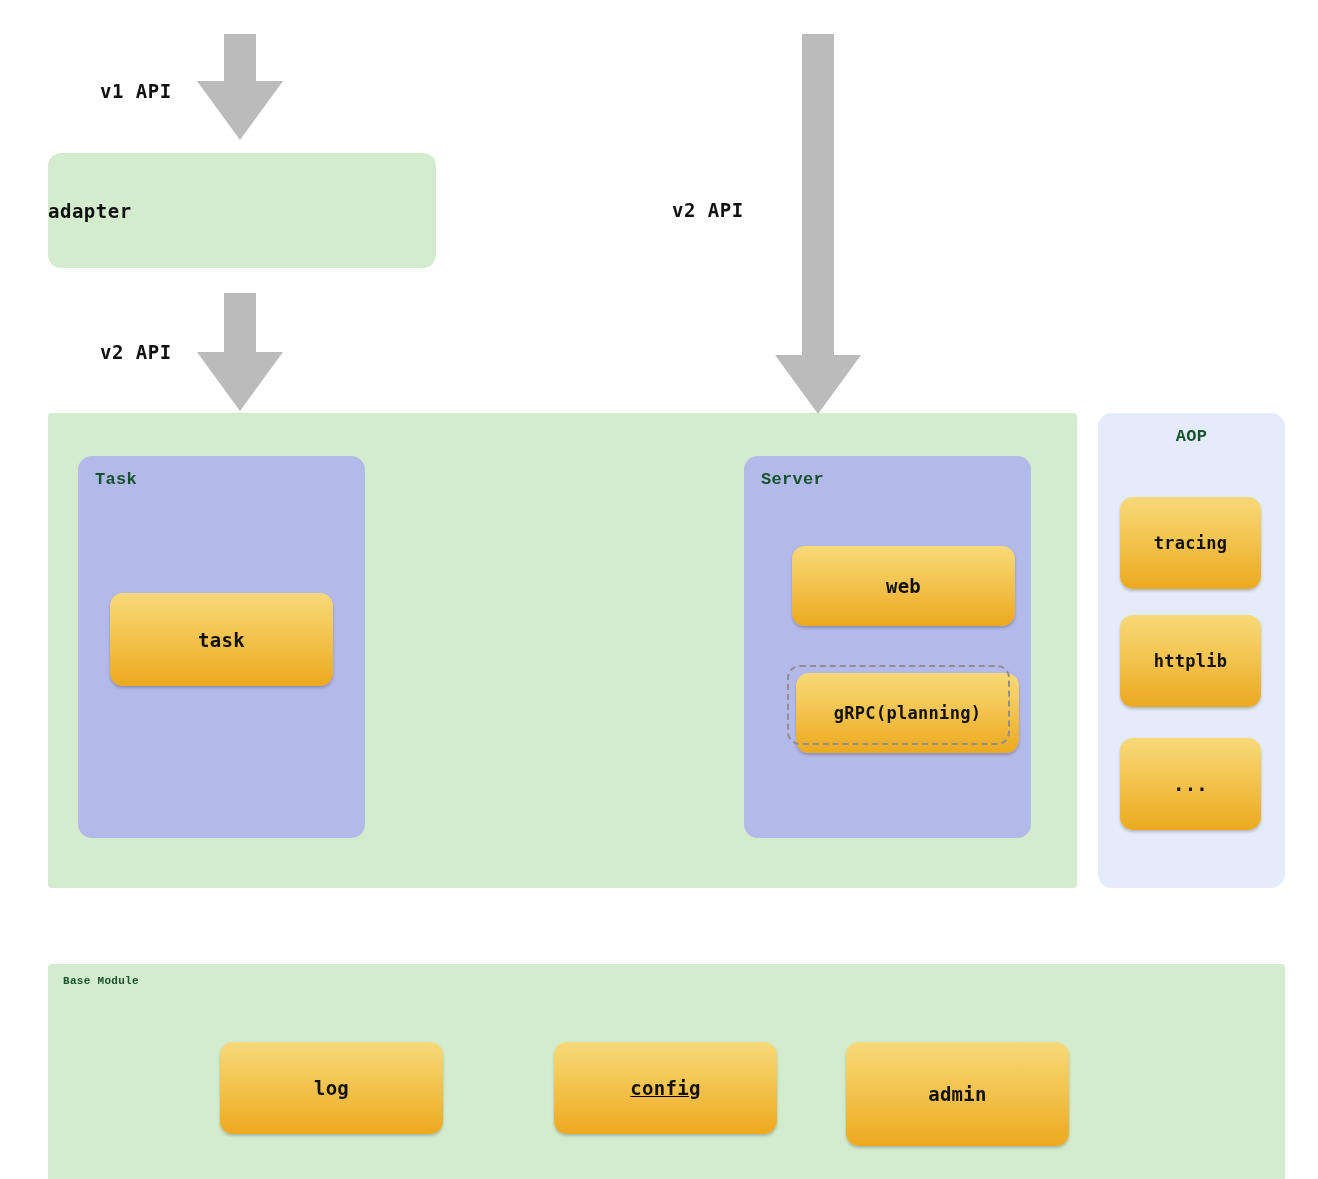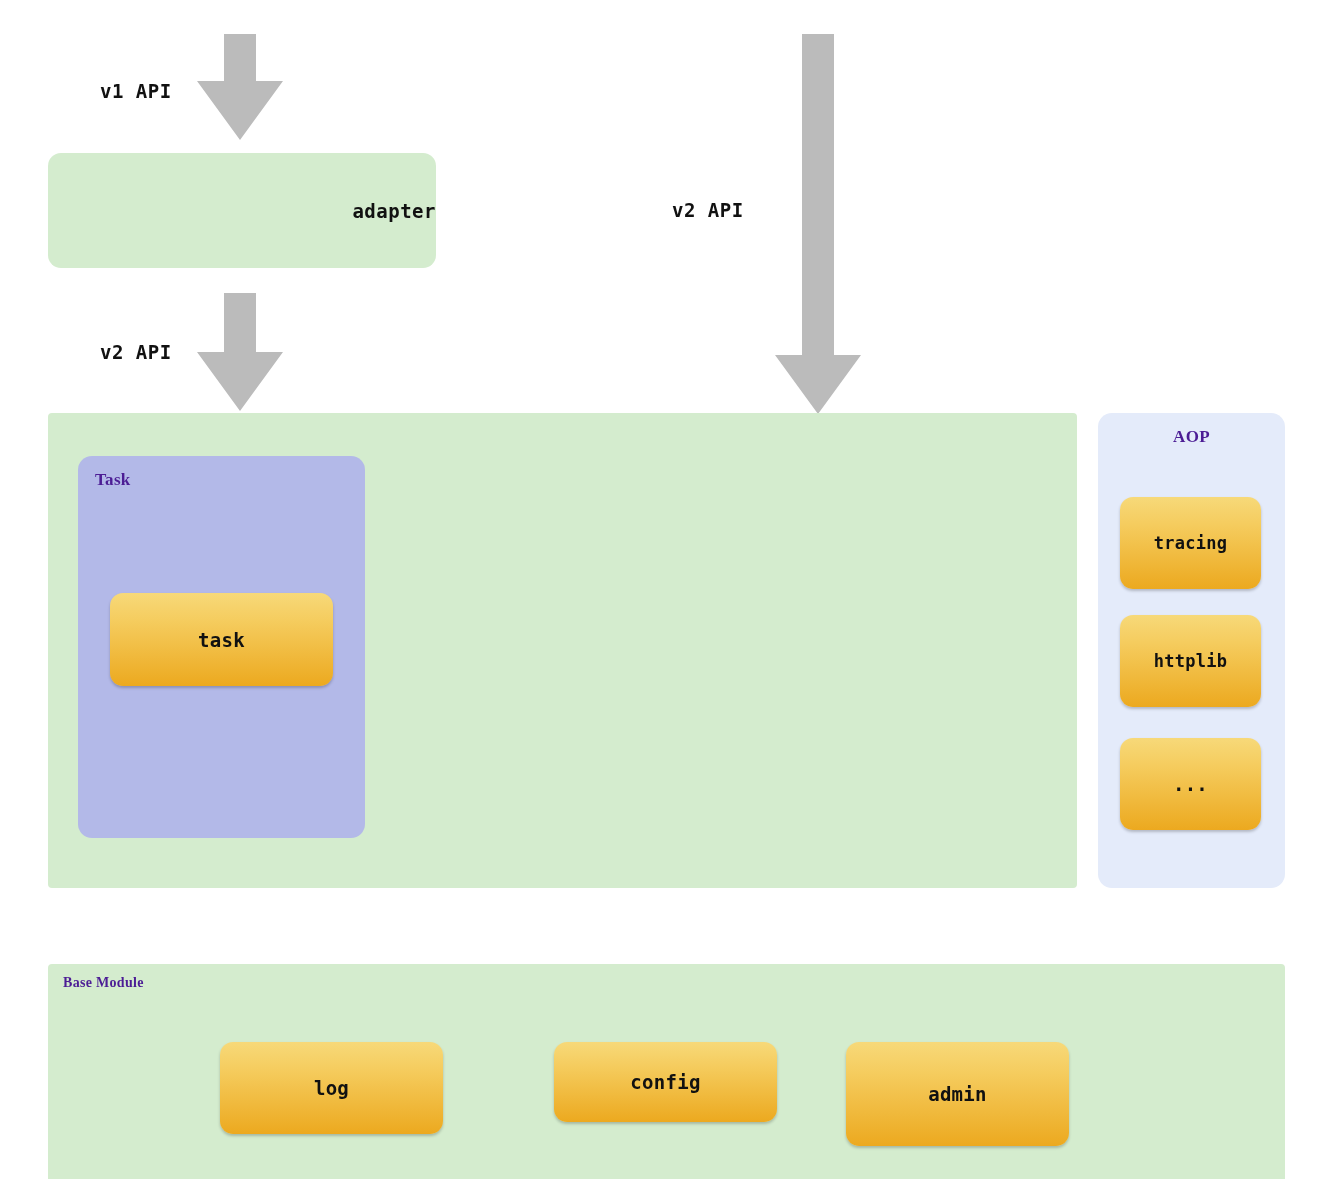--- a/index.html
+++ b/index.html
@@ -53,44 +53,44 @@
     background: #b3b9e8;
     border-radius: 14px;
   }
   .panel-blue {
     background: #e4ebfa;
     border-radius: 14px;
   }
 
   .panel-title {
     position: absolute;
-    font-family: Liberation Serif, serif;
+    font-family: Liberation Mono, monospace;
     font-size: 17px;
     font-weight: bold;
-    color: #4c1d95;
+    color: #14532d;
     letter-spacing: 0.3px;
     white-space: nowrap;
   }
   .panel-title.small {
-    font-size: 14px;
+    font-size: 11px;
   }
   .panel-title.center {
     width: 100%;
     text-align: center;
     left: 0;
   }
 
   
   .adapter-box {
     position: absolute;
     background: #d4ecce;
     border-radius: 13px;
     display: flex;
     align-items: center;
-    justify-content: flex-end;
+    justify-content: flex-start;
   }
   .adapter-label {
     font-family: "DejaVu Sans Mono", "Liberation Mono", monospace;
     font-size: 19px;
     font-weight: bold;
     color: #111111;
     letter-spacing: 0.5px;
   }
 
   
@@ -169,20 +169,32 @@
 
     <div class="panel panel-lavender" style="left:30px; top:43px; width:287px; height:382px;">
       <div class="panel-title" style="left:17px; top:14px;">Task</div>
 
       <div class="mod" style="left:32px; top:137px; width:223px; height:93px;">
         <span class="mod-label">task</span>
       </div>
     </div>
 
 
+    <div class="panel panel-lavender" style="left:696px; top:43px; width:287px; height:382px;">
+      <div class="panel-title" style="left:17px; top:14px;">Server</div>
+
+      <div class="mod" style="left:48px; top:90px; width:223px; height:80px;">
+        <span class="mod-label">web</span>
+      </div>
+
+      <div class="mod-dashed-outline" style="left:43px; top:209px; width:223px; height:80px;"></div>
+      <div class="mod" style="left:52px; top:217px; width:223px; height:80px;">
+        <span class="mod-label small">gRPC(planning)</span>
+      </div>
+    </div>
   </div>
 
   <div class="panel panel-blue" style="left:1098px; top:377px; width:187px; height:475px;">
     <div class="panel-title center" style="top:14px;">AOP</div>
 
     <div class="mod" style="left:22px; top:84px; width:141px; height:92px;">
       <span class="mod-label small">tracing</span>
     </div>
 
     <div class="mod" style="left:22px; top:202px; width:141px; height:92px;">
@@ -194,21 +206,21 @@
     </div>
   </div>
 
   <div class="panel panel-green" style="left:48px; top:928px; width:1237px; height:235px;">
     <div class="panel-title small" style="left:15px; top:11px;">Base Module</div>
 
     <div class="mod" style="left:172px; top:78px; width:223px; height:92px;text-align:right;">
       <span class="mod-label">log</span>
     </div>
 
-    <div class="mod" style="left:506px; top:78px; width:223px; height:80px;">
+    <div class="mod" style="left:506px; top:78px; width:223px; height:92px;text-decoration:underline;">
       <span class="mod-label">config</span>
     </div>
 
     <div class="mod" style="left:798px; top:78px; width:223px; height:104px;">
       <span class="mod-label">admin</span>
     </div>
   </div>
 
 </div>
 

